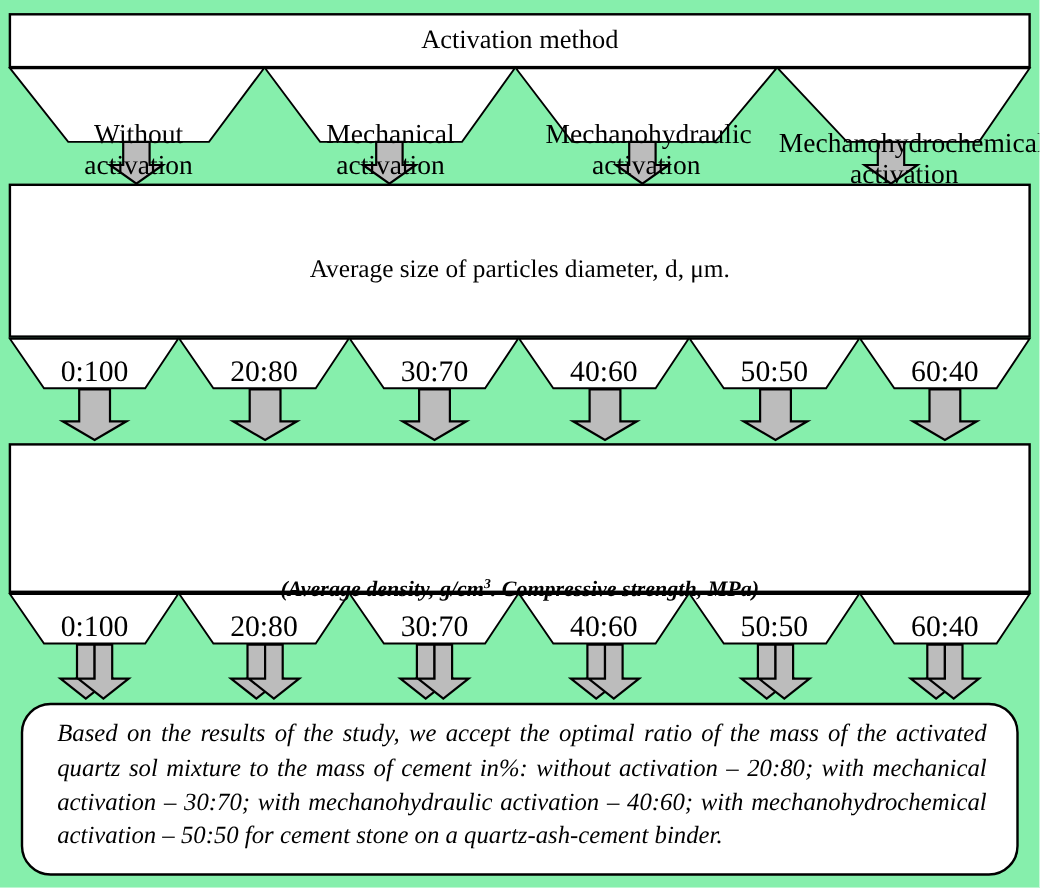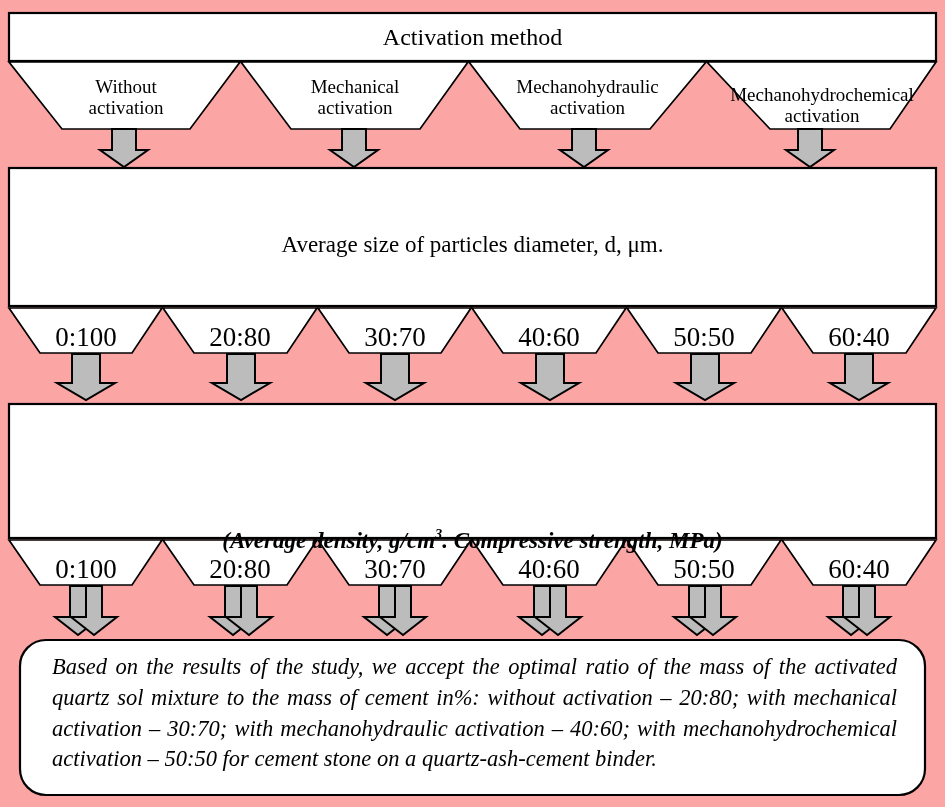--- a/index.html
+++ b/index.html
@@ -9,21 +9,21 @@
   }
   body {
     font-family: "Liberation Serif", "DejaVu Serif", serif;
     color: #000000;
   }
   #page {
     position: relative;
     width: 945px;
     height: 807px;
     overflow: hidden;
-    background: #fca5a5;
+    background: #86efac;
   }
   #vector-layer {
     position: absolute;
     left: 0;
     top: 0;
     width: 945px;
     height: 807px;
   }
   .box-outline {
     fill: #ffffff;
@@ -49,22 +49,23 @@
     line-height: 1.14;
     white-space: pre-line;
   }
   #title-text {
     left: 0;
     top: 24px;
     width: 945px;
     font-size: 24px;
   }
   .funnel-label {
-    font-size: 19px;
+    font-size: 25px;
     line-height: 1.13;
+    margin-top: 33px;
   }
   .ratio-label {
     font-size: 27px;
     line-height: 1;
   }
   #box2-text {
     left: 0;
     top: 200px;
     width: 945px;
     font-size: 23px;
@@ -74,21 +75,21 @@
     left: 28px;
     top: 416px;
     width: 889px;
     font-size: 22.5px;
     line-height: 1.33;
   }
   #box3-italic {
     left: 0;
     top: 502px;
     width: 945px;
-    font-size: 23px;
+    font-size: 20px;
     font-style: italic;
     font-weight: 600;
   }
   #box4-text {
     left: 52px;
     top: 652px;
     width: 845px;
     font-size: 22.5px;
     line-height: 1.37;
     text-align: justify;

